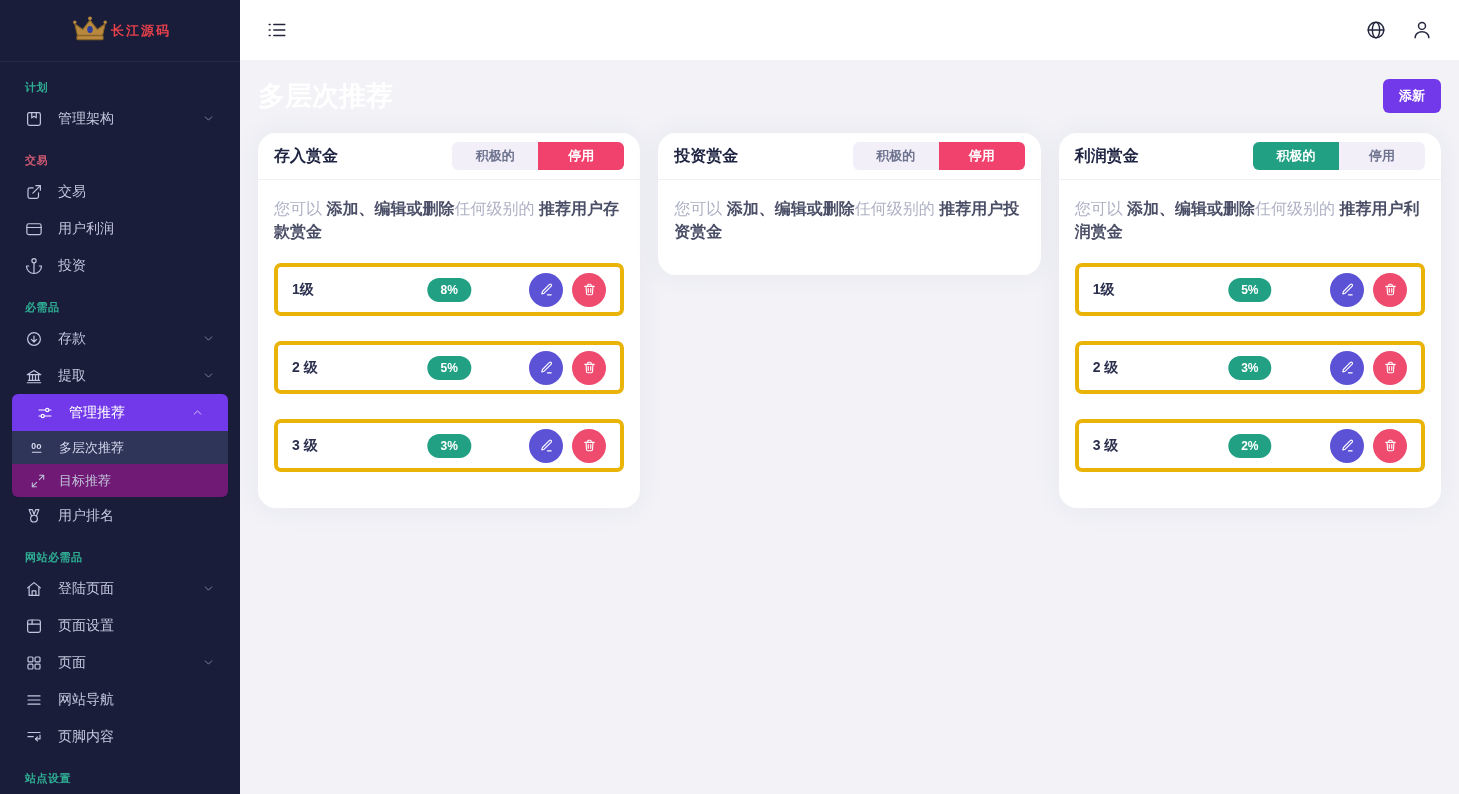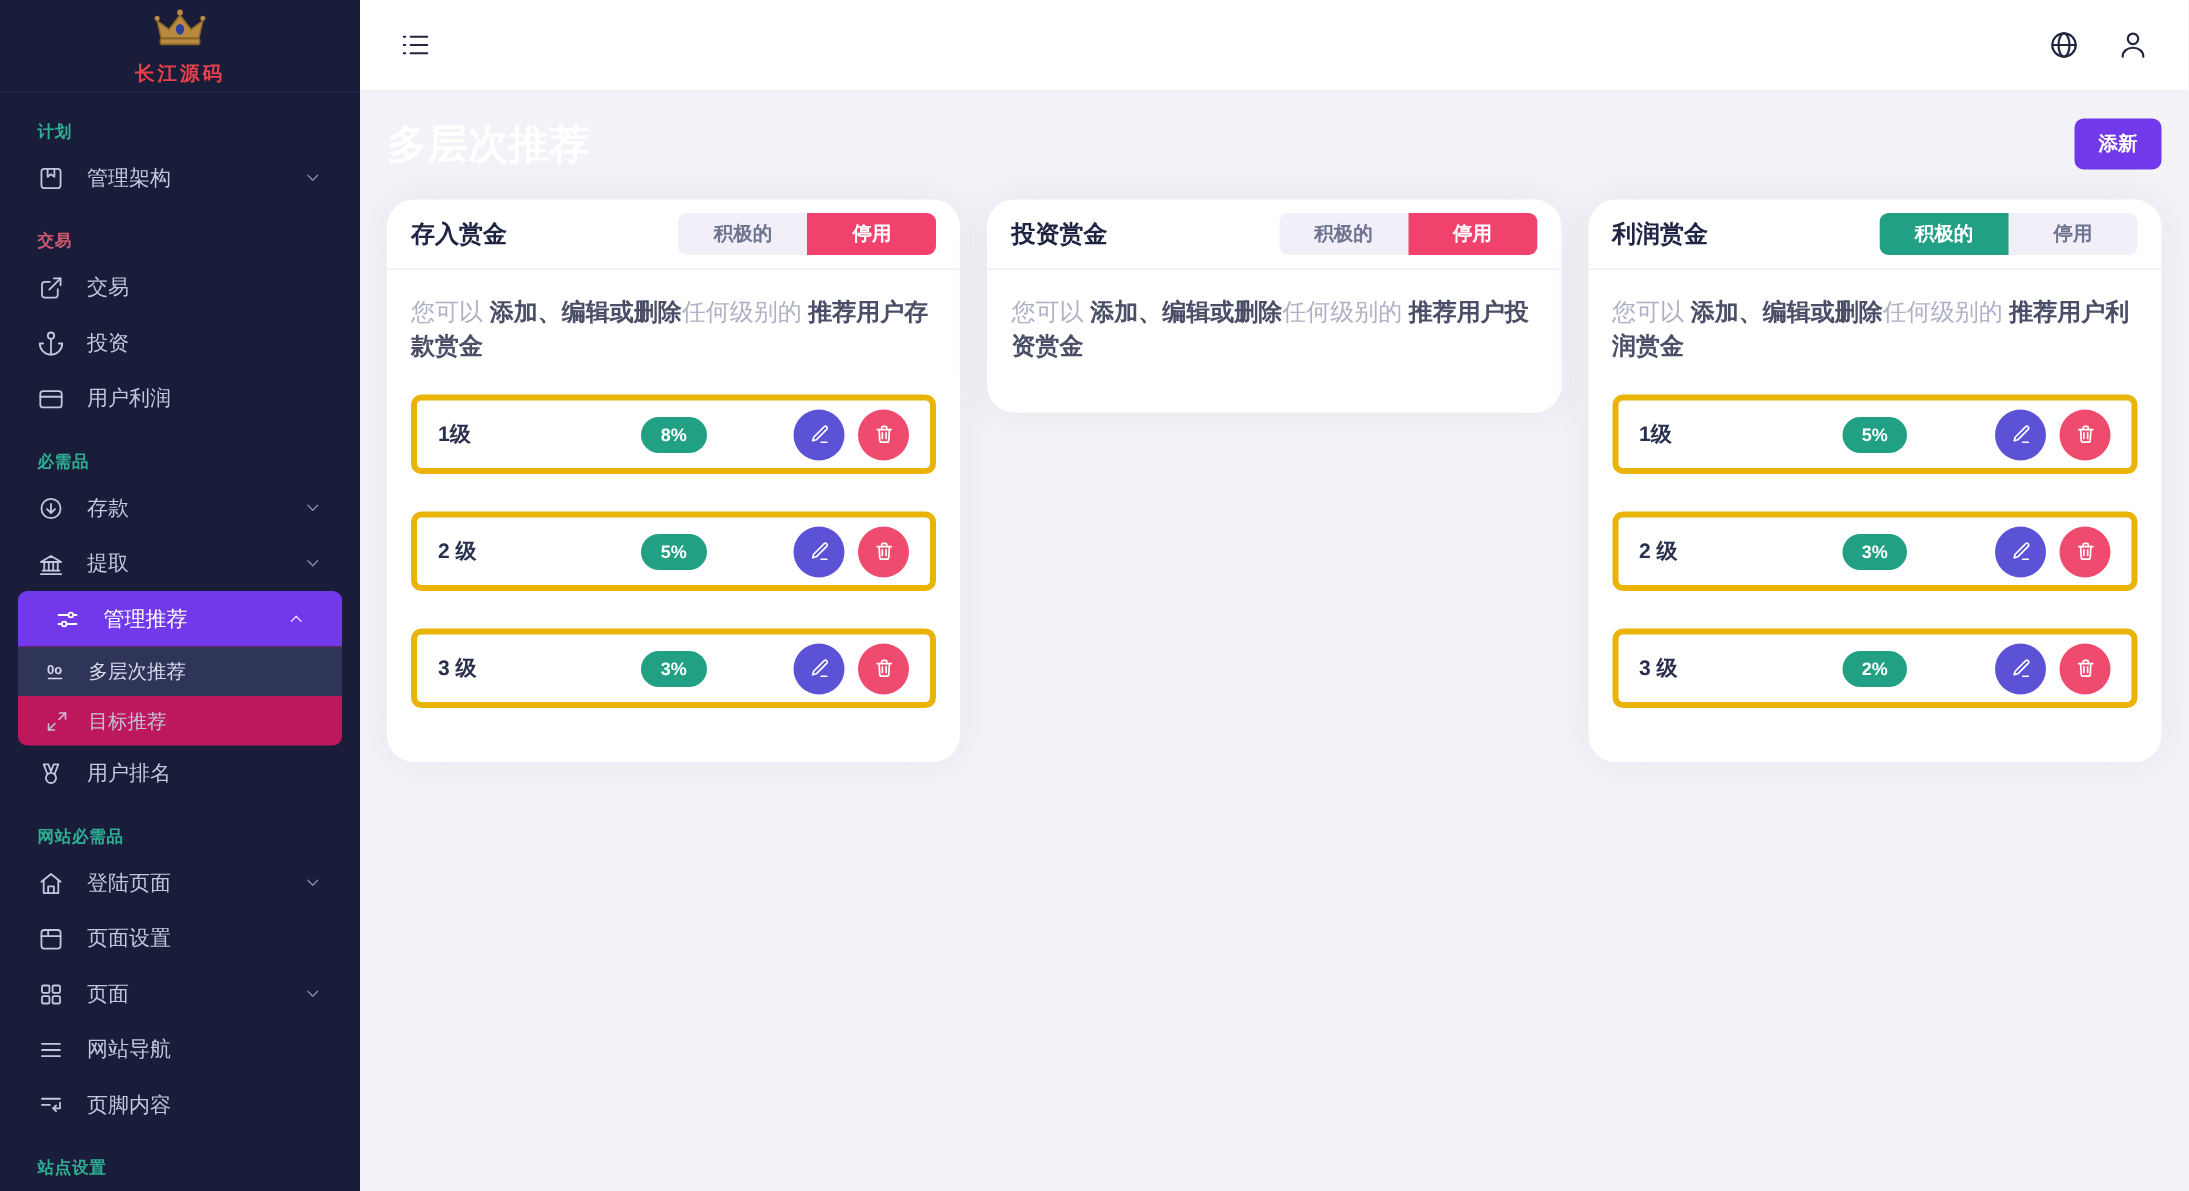--- a/index.html
+++ b/index.html
@@ -10,21 +10,21 @@
     background:#f2f2f7;
   }
   
   .sidebar {
     width:240px; flex:0 0 240px; height:794px;
     background:#191d3a; color:#c3c7dd;
     display:flex; flex-direction:column; overflow:hidden;
   }
   .logo-block {
     height:62px; flex:0 0 62px;
-    display:flex; flex-direction:column; align-items:center; justify-content:center;
+    display:flex; align-items:center; justify-content:center;
     border-bottom:1px solid rgba(255,255,255,.05);
   }
   .logo-text {
     font-size:13px; font-weight:800; letter-spacing:2px; color:#e8404b; margin-top:1px;
   }
   .nav { flex:1; padding-top:2px; }
   .section-label {
     padding:0 25px; margin:16px 0 5px;
     font-size:11px; font-weight:700; letter-spacing:.5px; color:#2fae93;
   }
@@ -36,21 +36,21 @@
   .nav-item .ic { width:18px; height:18px; flex:0 0 18px; display:flex; align-items:center; justify-content:center; }
   .nav-item svg { width:18px; height:18px; }
   .chev { margin-left:auto; width:13px; height:13px; color:#8a8fae; display:flex; }
   .chev svg { width:13px; height:13px; }
   .nav-item.active {
     margin:0 12px; padding:0 24px; height:37px;
     background:#7239ea; border-radius:6px 6px 0 0; color:#fff;
   }
   .nav-item.active .chev { color:#e2d8ff; }
   .submenu {
-    margin:0 12px; background:#be185d; border-radius:0 0 6px 6px; overflow:hidden;
+    margin:0 12px; background:#701a75; border-radius:0 0 6px 6px; overflow:hidden;
   }
   .sub-item {
     height:33px; display:flex; align-items:center; gap:13px;
     padding:0 13px 0 18px; font-size:13px; color:#c0c4da; cursor:pointer;
   }
   .sub-item .ic { width:16px; height:16px; flex:0 0 16px; display:flex; }
   .sub-item svg { width:16px; height:16px; }
   .sub-item.active { background:#2f3459; color:#d6d9ec; }
   
   .main { flex:1; display:flex; flex-direction:column; height:794px; }
@@ -158,36 +158,36 @@
             <path d="M14.5 3.5h6v6"></path>
             <path d="M10.5 13.5L20.5 3.5"></path>
           </svg>
       </span>
       <span>交易</span>
     </div>
 
     <div class="nav-item">
       <span class="ic">
         <svg class="st" viewBox="0 0 24 24">
+            <rect x="2.5" y="5" width="19" height="14.5" rx="2.5"></rect>
+            <path d="M2.5 10h19"></path>
+          </svg>
+      </span>
+      <span>用户利润</span>
+    </div>
+
+    <div class="nav-item">
+      <span class="ic">
+        <svg class="st" viewBox="0 0 24 24">
             <circle cx="12" cy="5" r="2.8"></circle>
             <path d="M12 7.8V21"></path>
             <path d="M5 12H2a10 10 0 0 0 20 0h-3"></path>
           </svg>
       </span>
       <span>投资</span>
-    </div>
-
-    <div class="nav-item">
-      <span class="ic">
-        <svg class="st" viewBox="0 0 24 24">
-            <rect x="2.5" y="5" width="19" height="14.5" rx="2.5"></rect>
-            <path d="M2.5 10h19"></path>
-          </svg>
-      </span>
-      <span>用户利润</span>
     </div>
 
     <div class="section-label">必需品</div>
 
     <div class="nav-item">
       <span class="ic">
         <svg class="st" viewBox="0 0 24 24">
             <circle cx="12" cy="12" r="8.5"></circle>
             <path d="M12 8v8M8.5 12.5L12 16l3.5-3.5"></path>
           </svg>

